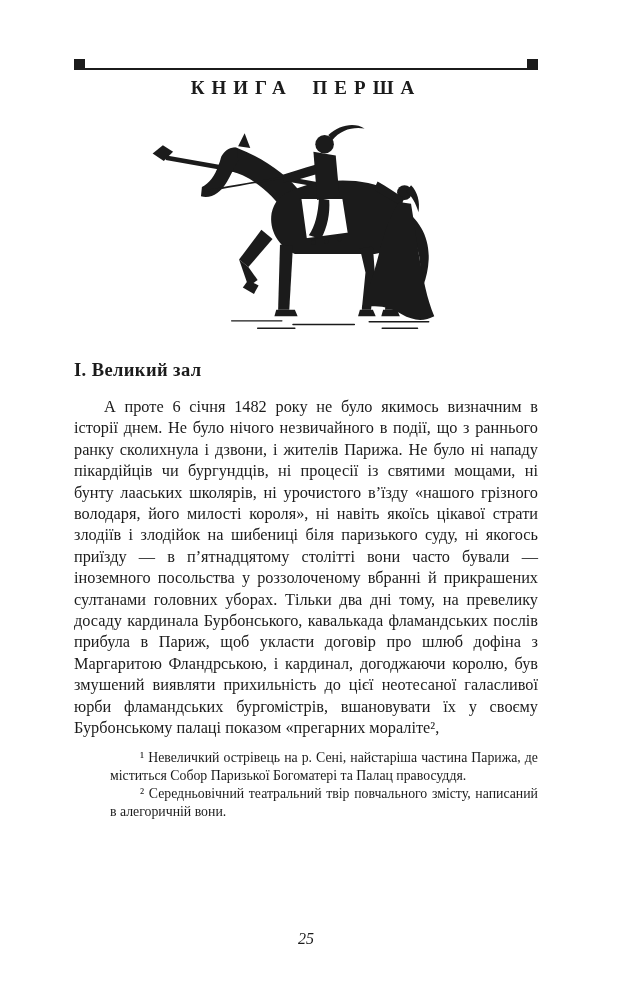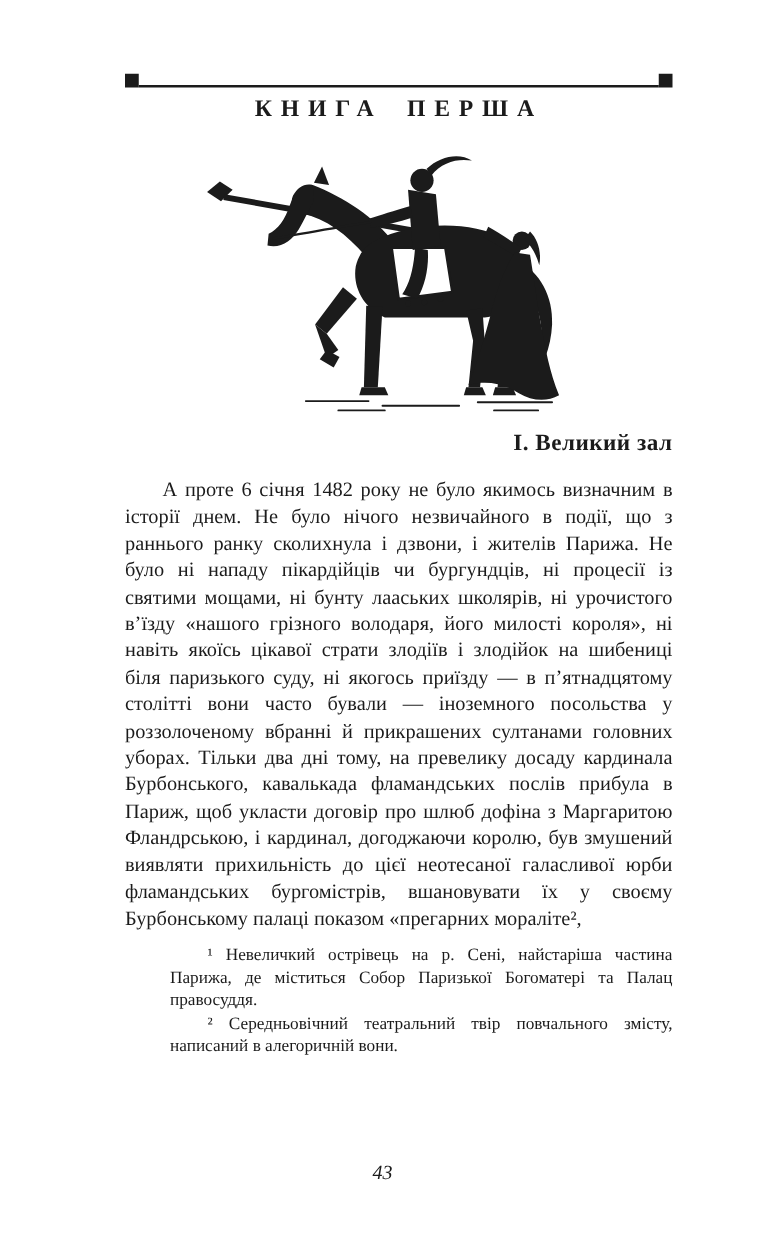--- a/index.html
+++ b/index.html
@@ -7,41 +7,41 @@
   html,body { background:var(--paper); }
   body {
     width:627px; height:1000px;
     font-family:"Liberation Serif", serif;
     color:var(--ink);
   }
   .book-page {
     position:relative;
     width:612px; height:1000px;
     background:var(--paper);
-    padding:58px 74px 0 100px;
+    padding:58px 74px 0 74px;
     overflow:hidden;
   }
   
   .head-row { display:flex; align-items:flex-end; height:12px; }
   .sq { width:11px; height:11px; background:currentColor; flex:0 0 auto; }
   .rule { flex:1 1 auto; height:2px; background:currentColor; }
   .book-title {
     margin-top:7px;
     text-align:center;
     font-size:19px; font-weight:bold;
     letter-spacing:7px; word-spacing:8px;
     white-space:nowrap;
   }
   
   .illustration { margin-top:21px; display:flex; justify-content:center; }
   .illustration svg { display:block; color:var(--ink); }
   
   .chapter-title {
-    margin-top:11px;
-    text-align:right;
+    margin-top:26px;
+    text-align:left;
     font-size:18.5px; font-weight:bold;
     letter-spacing:0.4px;
   }
   
   .body-text { margin-top:15px; }
   .body-text p {
     font-size:16.3px; line-height:21.4px;
     text-align:justify; text-indent:30px;
     hyphens:auto;
   }
@@ -131,15 +131,15 @@
 
   <div class="body-text">
     <p>А проте 6 січня 1482 року не було якимось визначним в історії днем. Не було нічого незвичайного в події, що з раннього ранку сколихнула і дзвони, і жителів Парижа. Не було ні нападу пікардійців чи бургундців, ні процесії із святими мощами, ні бунту лааських школярів, ні урочистого в’їзду «нашого грізного володаря, його милості короля», ні навіть якоїсь цікавої страти злодіїв і злодійок на шибениці біля паризького суду, ні якогось приїзду — в п’ятнадцятому столітті вони часто бували — іноземного посольства у роззолоченому вбранні й прикрашених султанами головних уборах. Тільки два дні тому, на превелику досаду кардинала Бурбонського, кавалькада фламандських послів прибула в Париж, щоб укласти договір про шлюб дофіна з Маргаритою Фландрською, і кардинал, догоджаючи королю, був змушений виявляти прихильність до цієї неотесаної галасливої юрби фламандських бургомістрів, вшановувати їх у своєму Бурбонському палаці показом «прегарних мораліте²,</p>
   </div>
 
   <div class="footnotes">
     <p>¹ Невеличкий острівець на р. Сені, найстаріша частина Парижа, де міститься Собор Паризької Богоматері та Палац правосуддя.</p>
     <p>² Середньовічний театральний твір повчального змісту, написаний в алегоричній вони.</p>
   </div>
 
-  <div class="page-number">43</div>
+  <div class="page-number">25</div>
 
 </div>
 
 </body></html>

